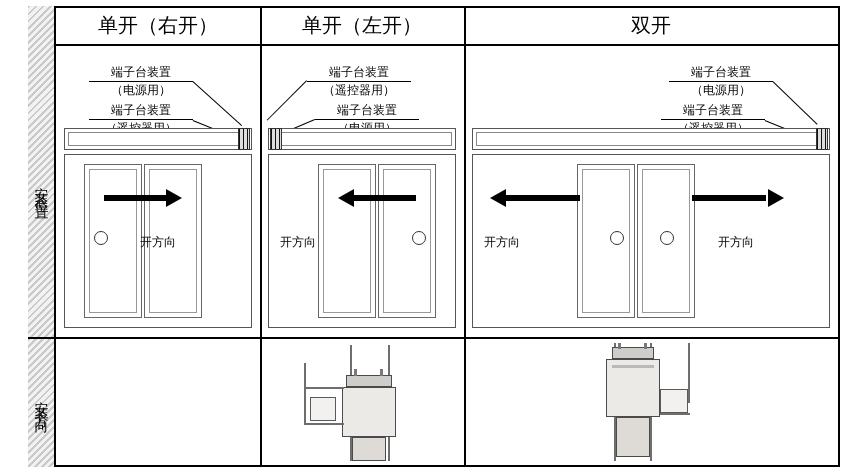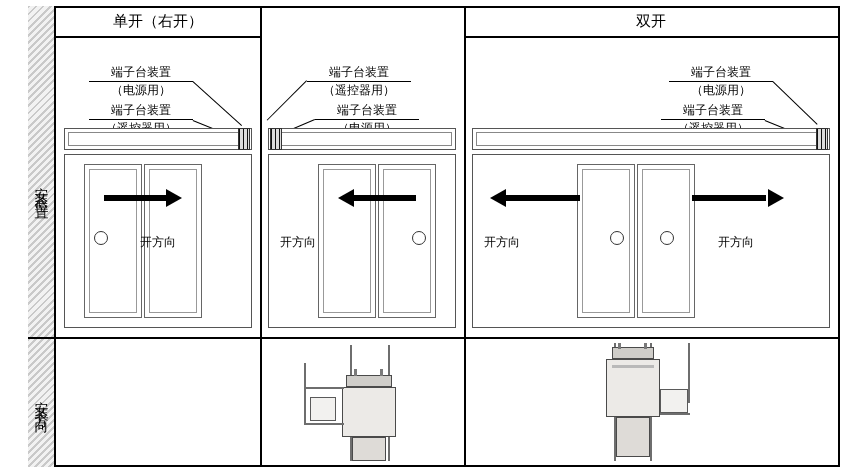--- a/index.html
+++ b/index.html
@@ -11,22 +11,22 @@
 
   
   .hatch{position:absolute;left:28px;top:6px;width:28px;height:461px;
      background:
        repeating-linear-gradient(135deg,#c9c9c9 0 2px,#f2f2f2 2px 5px);
      border-right:2px solid #000;box-sizing:border-box;}
   .rowlabel{position:absolute;left:28px;width:28px;display:flex;align-items:center;justify-content:center;}
   .rowlabel span{writing-mode:vertical-rl;text-orientation:upright;font-size:14px;letter-spacing:6px;color:#000;}
 
   
-  .hdr{position:absolute;top:6px;height:32px;border-bottom:2px solid #000;box-sizing:border-box;
-       display:flex;align-items:center;justify-content:center;font-size:15px;color:#000;}
+  .hdr{position:absolute;top:6px;height:40px;border-bottom:2px solid #000;box-sizing:border-box;
+       display:flex;align-items:center;justify-content:center;font-size:20px;color:#000;}
   .vline{position:absolute;width:0;border-left:2px solid #000;}
   .hline{position:absolute;height:0;border-top:2px solid #000;}
 
   
   .cell{position:absolute;box-sizing:border-box;}
 
   
   .header-rail{position:absolute;border:1.5px solid #555;background:#fff;box-sizing:border-box;}
   .rail-inner{position:absolute;left:3px;top:3px;right:3px;bottom:3px;border:1px solid #888;box-sizing:border-box;background:#fff;}
   .term-block{position:absolute;width:12px;height:22px;background:
@@ -63,20 +63,23 @@
 <body>
 
 <div id="page">
 
   <div class="frame"></div>
 
   <div class="hatch"></div>
 
   <div class="hdr" style="left:56px;width:204px;">
     <span>单开（右开）</span>
+  </div>
+  <div class="hdr" style="left:260px;width:204px;">
+    <span>单开（左开）</span>
   </div>
   <div class="hdr" style="left:464px;width:374px;">
     <span>双开</span>
   </div>
 
   <div class="vline" style="left:260px;top:6px;height:461px;"></div>
   <div class="vline" style="left:464px;top:6px;height:461px;"></div>
   <div class="hline" style="left:28px;top:337px;width:812px;"></div>
 
   <div class="rowlabel" style="top:38px;height:299px;">

